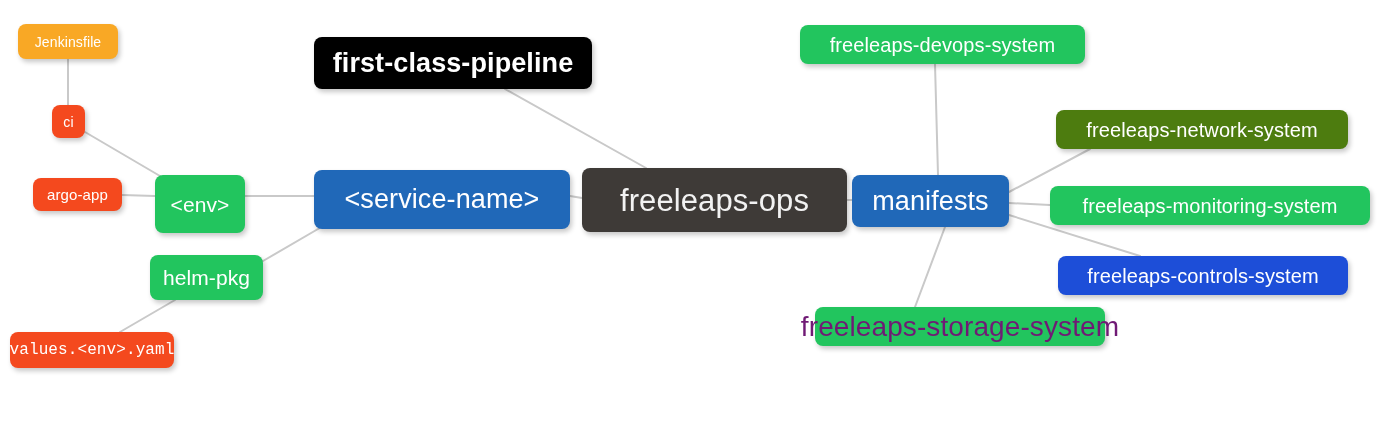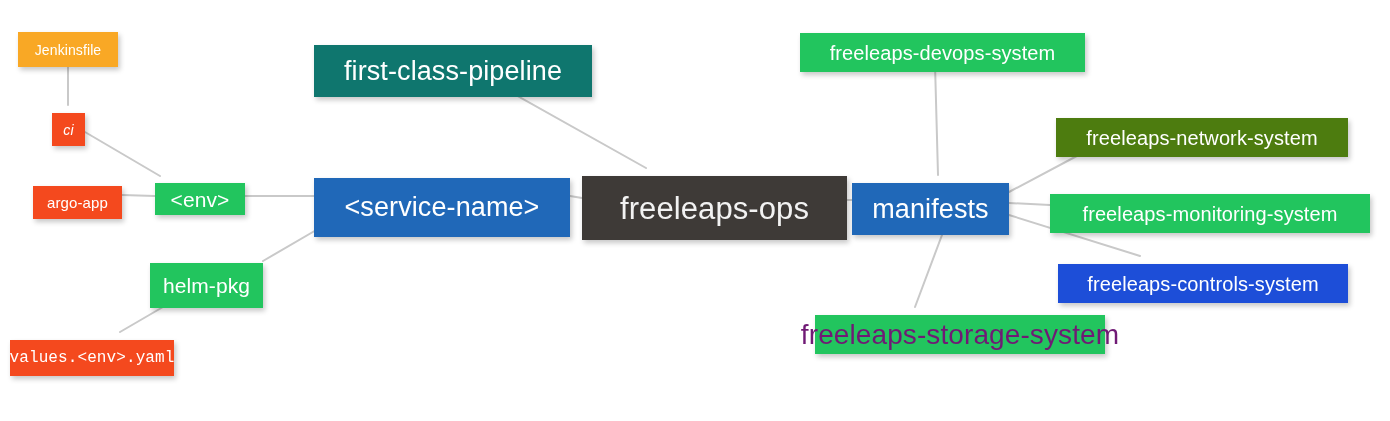--- a/index.html
+++ b/index.html
@@ -13,27 +13,26 @@
     font-family:"Liberation Sans","DejaVu Sans",sans-serif;
   }
   #edges{position:absolute;left:0;top:0;width:1390px;height:421px;pointer-events:none;}
   .node{
     position:absolute;
     box-sizing:border-box;
     display:flex;
     align-items:center;
     justify-content:center;
     color:#ffffff;
-    border-radius:0;
+    border-radius:8px;
     white-space:nowrap;
     box-shadow:2px 3px 5px rgba(0,0,0,0.22);
     letter-spacing:0.1px;
     line-height:1;
     padding:16px 10px;
-    margin-top:8px;
   }
 </style>
 </head>
 <body>
 
 <div id="canvas">
   <svg id="edges" xmlns="http://www.w3.org/2000/svg">
       <line x1="68" y1="59" x2="68" y2="105" stroke="#c9c9c9" stroke-width="2" stroke-linecap="round"></line>
       <line x1="85" y1="132" x2="160" y2="176" stroke="#c9c9c9" stroke-width="2" stroke-linecap="round"></line>
       <line x1="122" y1="195" x2="155" y2="196" stroke="#c9c9c9" stroke-width="2" stroke-linecap="round"></line>
@@ -44,26 +43,26 @@
       <line x1="505" y1="89" x2="646" y2="168" stroke="#c9c9c9" stroke-width="2" stroke-linecap="round"></line>
       <line x1="847" y1="200" x2="852" y2="200" stroke="#c9c9c9" stroke-width="2" stroke-linecap="round"></line>
       <line x1="938" y1="175" x2="935" y2="64" stroke="#c9c9c9" stroke-width="2" stroke-linecap="round"></line>
       <line x1="1009" y1="192" x2="1090" y2="149" stroke="#c9c9c9" stroke-width="2" stroke-linecap="round"></line>
       <line x1="1009" y1="203" x2="1050" y2="205" stroke="#c9c9c9" stroke-width="2" stroke-linecap="round"></line>
       <line x1="1009" y1="215" x2="1140" y2="256" stroke="#c9c9c9" stroke-width="2" stroke-linecap="round"></line>
       <line x1="945" y1="227" x2="915" y2="307" stroke="#c9c9c9" stroke-width="2" stroke-linecap="round"></line>
     </svg>
   <div id="node-layer">
       <div class="node" style="left: 18px; top: 24px; width: 100px; height: 35px; background: rgb(249, 168, 37); color: rgb(255, 255, 255); font-size: 14px;">Jenkinsfile</div>
-      <div class="node" style="left: 52px; top: 105px; width: 33px; height: 33px; background: rgb(244, 73, 30); color: rgb(255, 255, 255); font-size: 14px; font-style: italic;">ci</div>
+      <div class="node" style="left: 52px; top: 105px; width: 33px; height: 33px; background: rgb(244, 73, 30); color: rgb(255, 255, 255); font-size: 14px;">ci</div>
       <div class="node" style="left: 33px; top: 178px; width: 89px; height: 33px; background: rgb(244, 73, 30); color: rgb(255, 255, 255); font-size: 15px;">argo-app</div>
-      <div class="node" style="left: 155px; top: 175px; width: 90px; height: 32px; background: rgb(34, 197, 94); color: rgb(255, 255, 255); font-size: 21px;">&lt;env&gt;</div>
+      <div class="node" style="left: 155px; top: 175px; width: 90px; height: 58px; background: rgb(34, 197, 94); color: rgb(255, 255, 255); font-size: 21px;">&lt;env&gt;</div>
       <div class="node" style="left: 150px; top: 255px; width: 113px; height: 45px; background: rgb(34, 197, 94); color: rgb(255, 255, 255); font-size: 21px;">helm-pkg</div>
       <div class="node" style="left: 10px; top: 332px; width: 164px; height: 36px; background: rgb(244, 73, 30); color: rgb(255, 255, 255); font-size: 16px; font-family: Liberation Mono, monospace;">values.&lt;env&gt;.yaml</div>
-      <div class="node" style="left: 314px; top: 37px; width: 278px; height: 52px; background: #0f766e; color: rgb(255, 255, 255); font-size: 27px;">first-class-pipeline</div>
+      <div class="node" style="left: 314px; top: 37px; width: 278px; height: 52px; background: #000000; color: rgb(255, 255, 255); font-size: 27px; font-weight: bold;">first-class-pipeline</div>
       <div class="node" style="left: 314px; top: 170px; width: 256px; height: 59px; background: rgb(32, 104, 184); color: rgb(255, 255, 255); font-size: 27px;">&lt;service-name&gt;</div>
       <div class="node" style="left: 582px; top: 168px; width: 265px; height: 64px; background: rgb(62, 58, 55); color: rgb(242, 242, 242); font-size: 31px;">freeleaps-ops</div>
       <div class="node" style="left: 852px; top: 175px; width: 157px; height: 52px; background: rgb(32, 104, 184); color: rgb(255, 255, 255); font-size: 27px;">manifests</div>
       <div class="node" style="left: 800px; top: 25px; width: 285px; height: 39px; background: rgb(34, 197, 94); color: rgb(255, 255, 255); font-size: 20px;">freeleaps-devops-system</div>
       <div class="node" style="left: 1056px; top: 110px; width: 292px; height: 39px; background: #4d7c0f; color: rgb(255, 255, 255); font-size: 20px;">freeleaps-network-system</div>
       <div class="node" style="left: 1050px; top: 186px; width: 320px; height: 39px; background: rgb(34, 197, 94); color: rgb(255, 255, 255); font-size: 20px;">freeleaps-monitoring-system</div>
       <div class="node" style="left: 1058px; top: 256px; width: 290px; height: 39px; background: #1d4ed8; color: rgb(255, 255, 255); font-size: 20px;">freeleaps-controls-system</div>
       <div class="node" style="left: 815px; top: 307px; width: 290px; height: 39px; background: rgb(34, 197, 94); color: #701a75; font-size: 28px;">freeleaps-storage-system</div>
     </div>
 </div>

